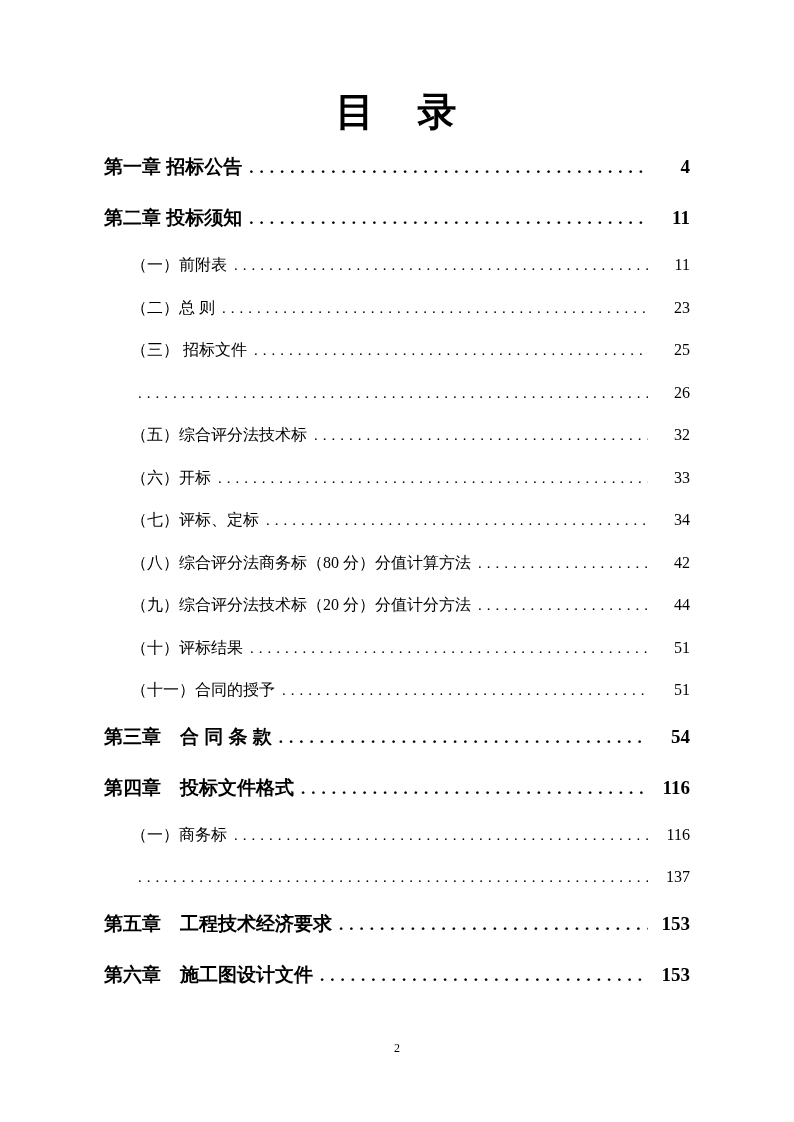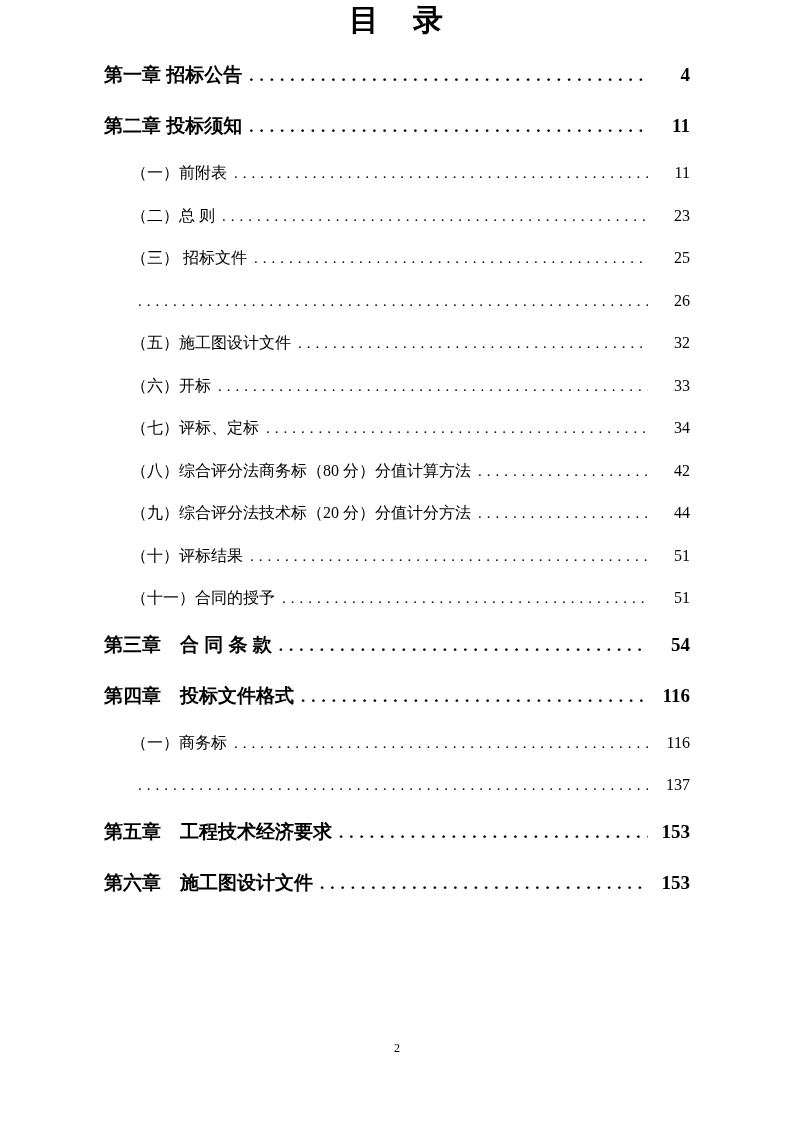--- a/index.html
+++ b/index.html
@@ -8,24 +8,25 @@
     width: 794px;
     height: 1122px;
     background: #ffffff;
     color: #000000;
     position: relative;
     overflow: hidden;
     font-family: "Liberation Serif", serif;
     margin: 0 auto;
   }
   .doc-title {
+    padding-top: 92px;
     text-align: center;
     font-family: "Liberation Sans", sans-serif;
     font-weight: bold;
-    font-size: 30px;
+    font-size: 39px;
     line-height: 40px;
     letter-spacing: 2px;
   }
   .toc {
     padding: 10px 104px 0 104px;
   }
   .toc-row {
     display: flex;
     align-items: baseline;
   }
@@ -112,21 +113,21 @@
       <div class="toc-row sub">
     <span class="toc-label">（三） 招标文件</span>
     <span class="dot-leader">................................................................................................................................................................</span>
     <span class="toc-page">25</span>
   </div>
       <div class="toc-row sub">
     <span class="dot-leader">................................................................................................................................................................</span>
     <span class="toc-page">26</span>
   </div>
       <div class="toc-row sub">
-    <span class="toc-label">（五）施工图设计文件</span>
+    <span class="toc-label">（五）综合评分法技术标</span>
     <span class="dot-leader">................................................................................................................................................................</span>
     <span class="toc-page">32</span>
   </div>
       <div class="toc-row sub">
     <span class="toc-label">（六）开标</span>
     <span class="dot-leader">................................................................................................................................................................</span>
     <span class="toc-page">33</span>
   </div>
       <div class="toc-row sub">
     <span class="toc-label">（七）评标、定标</span>

